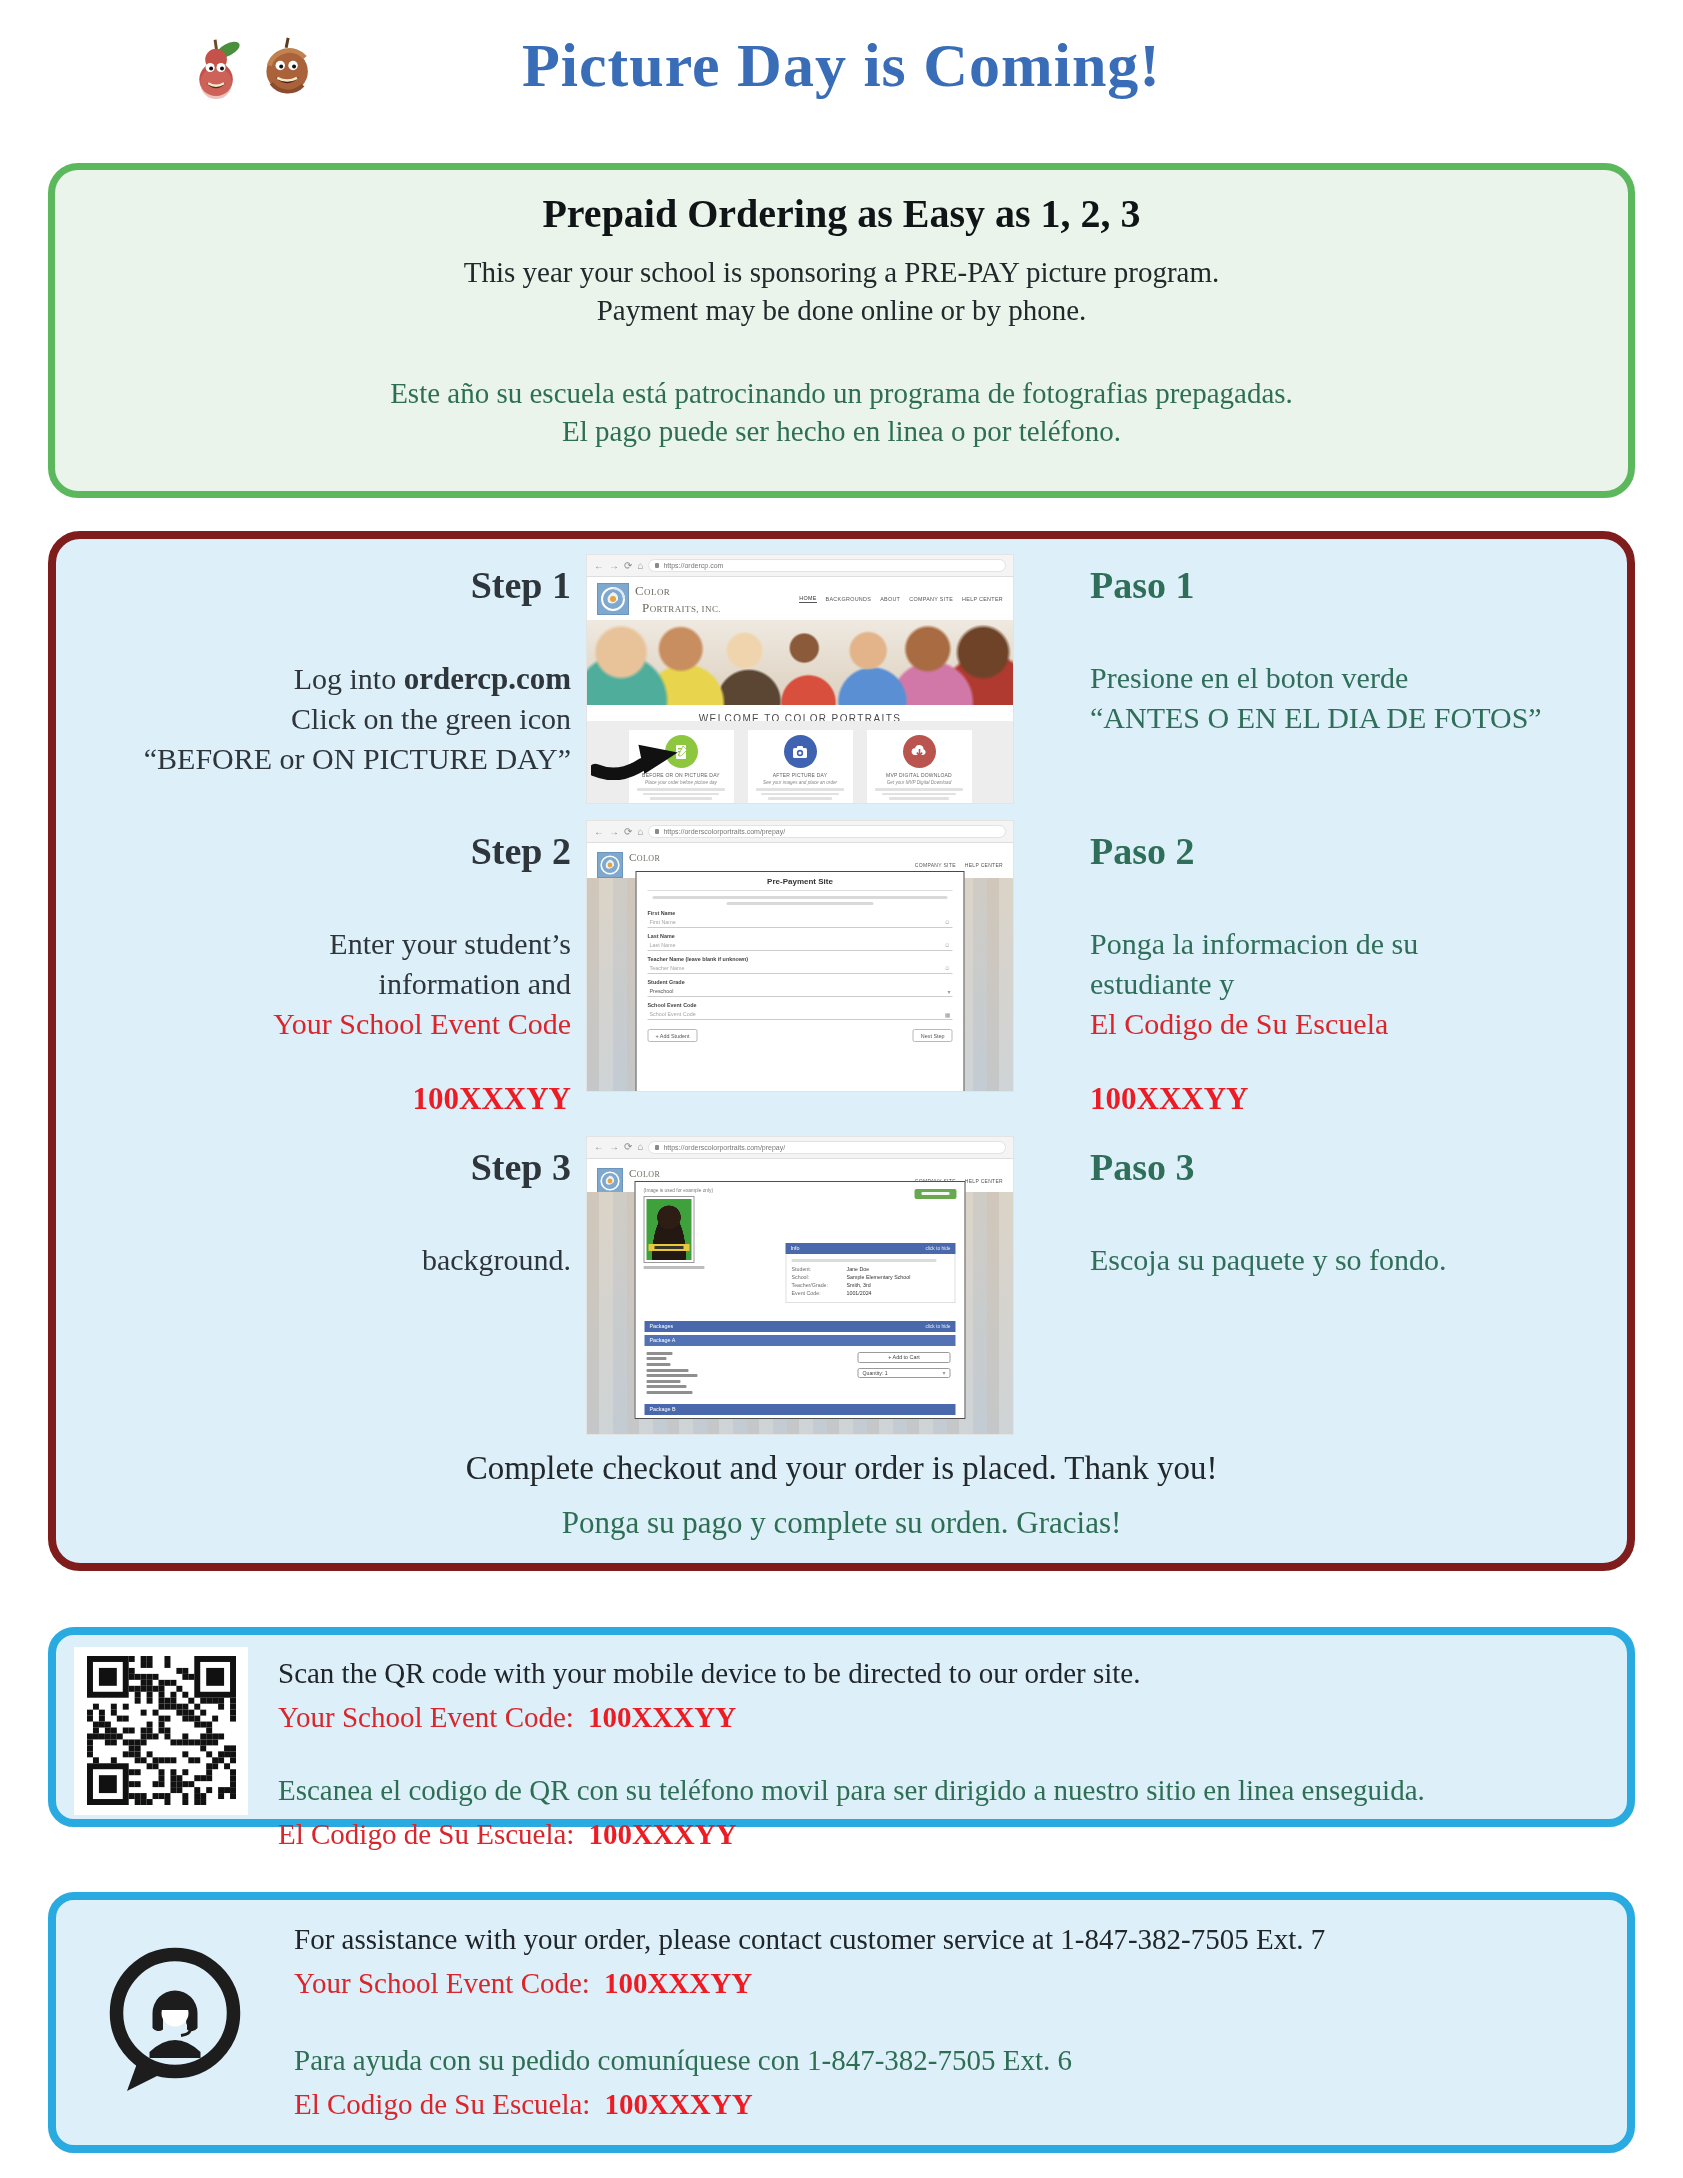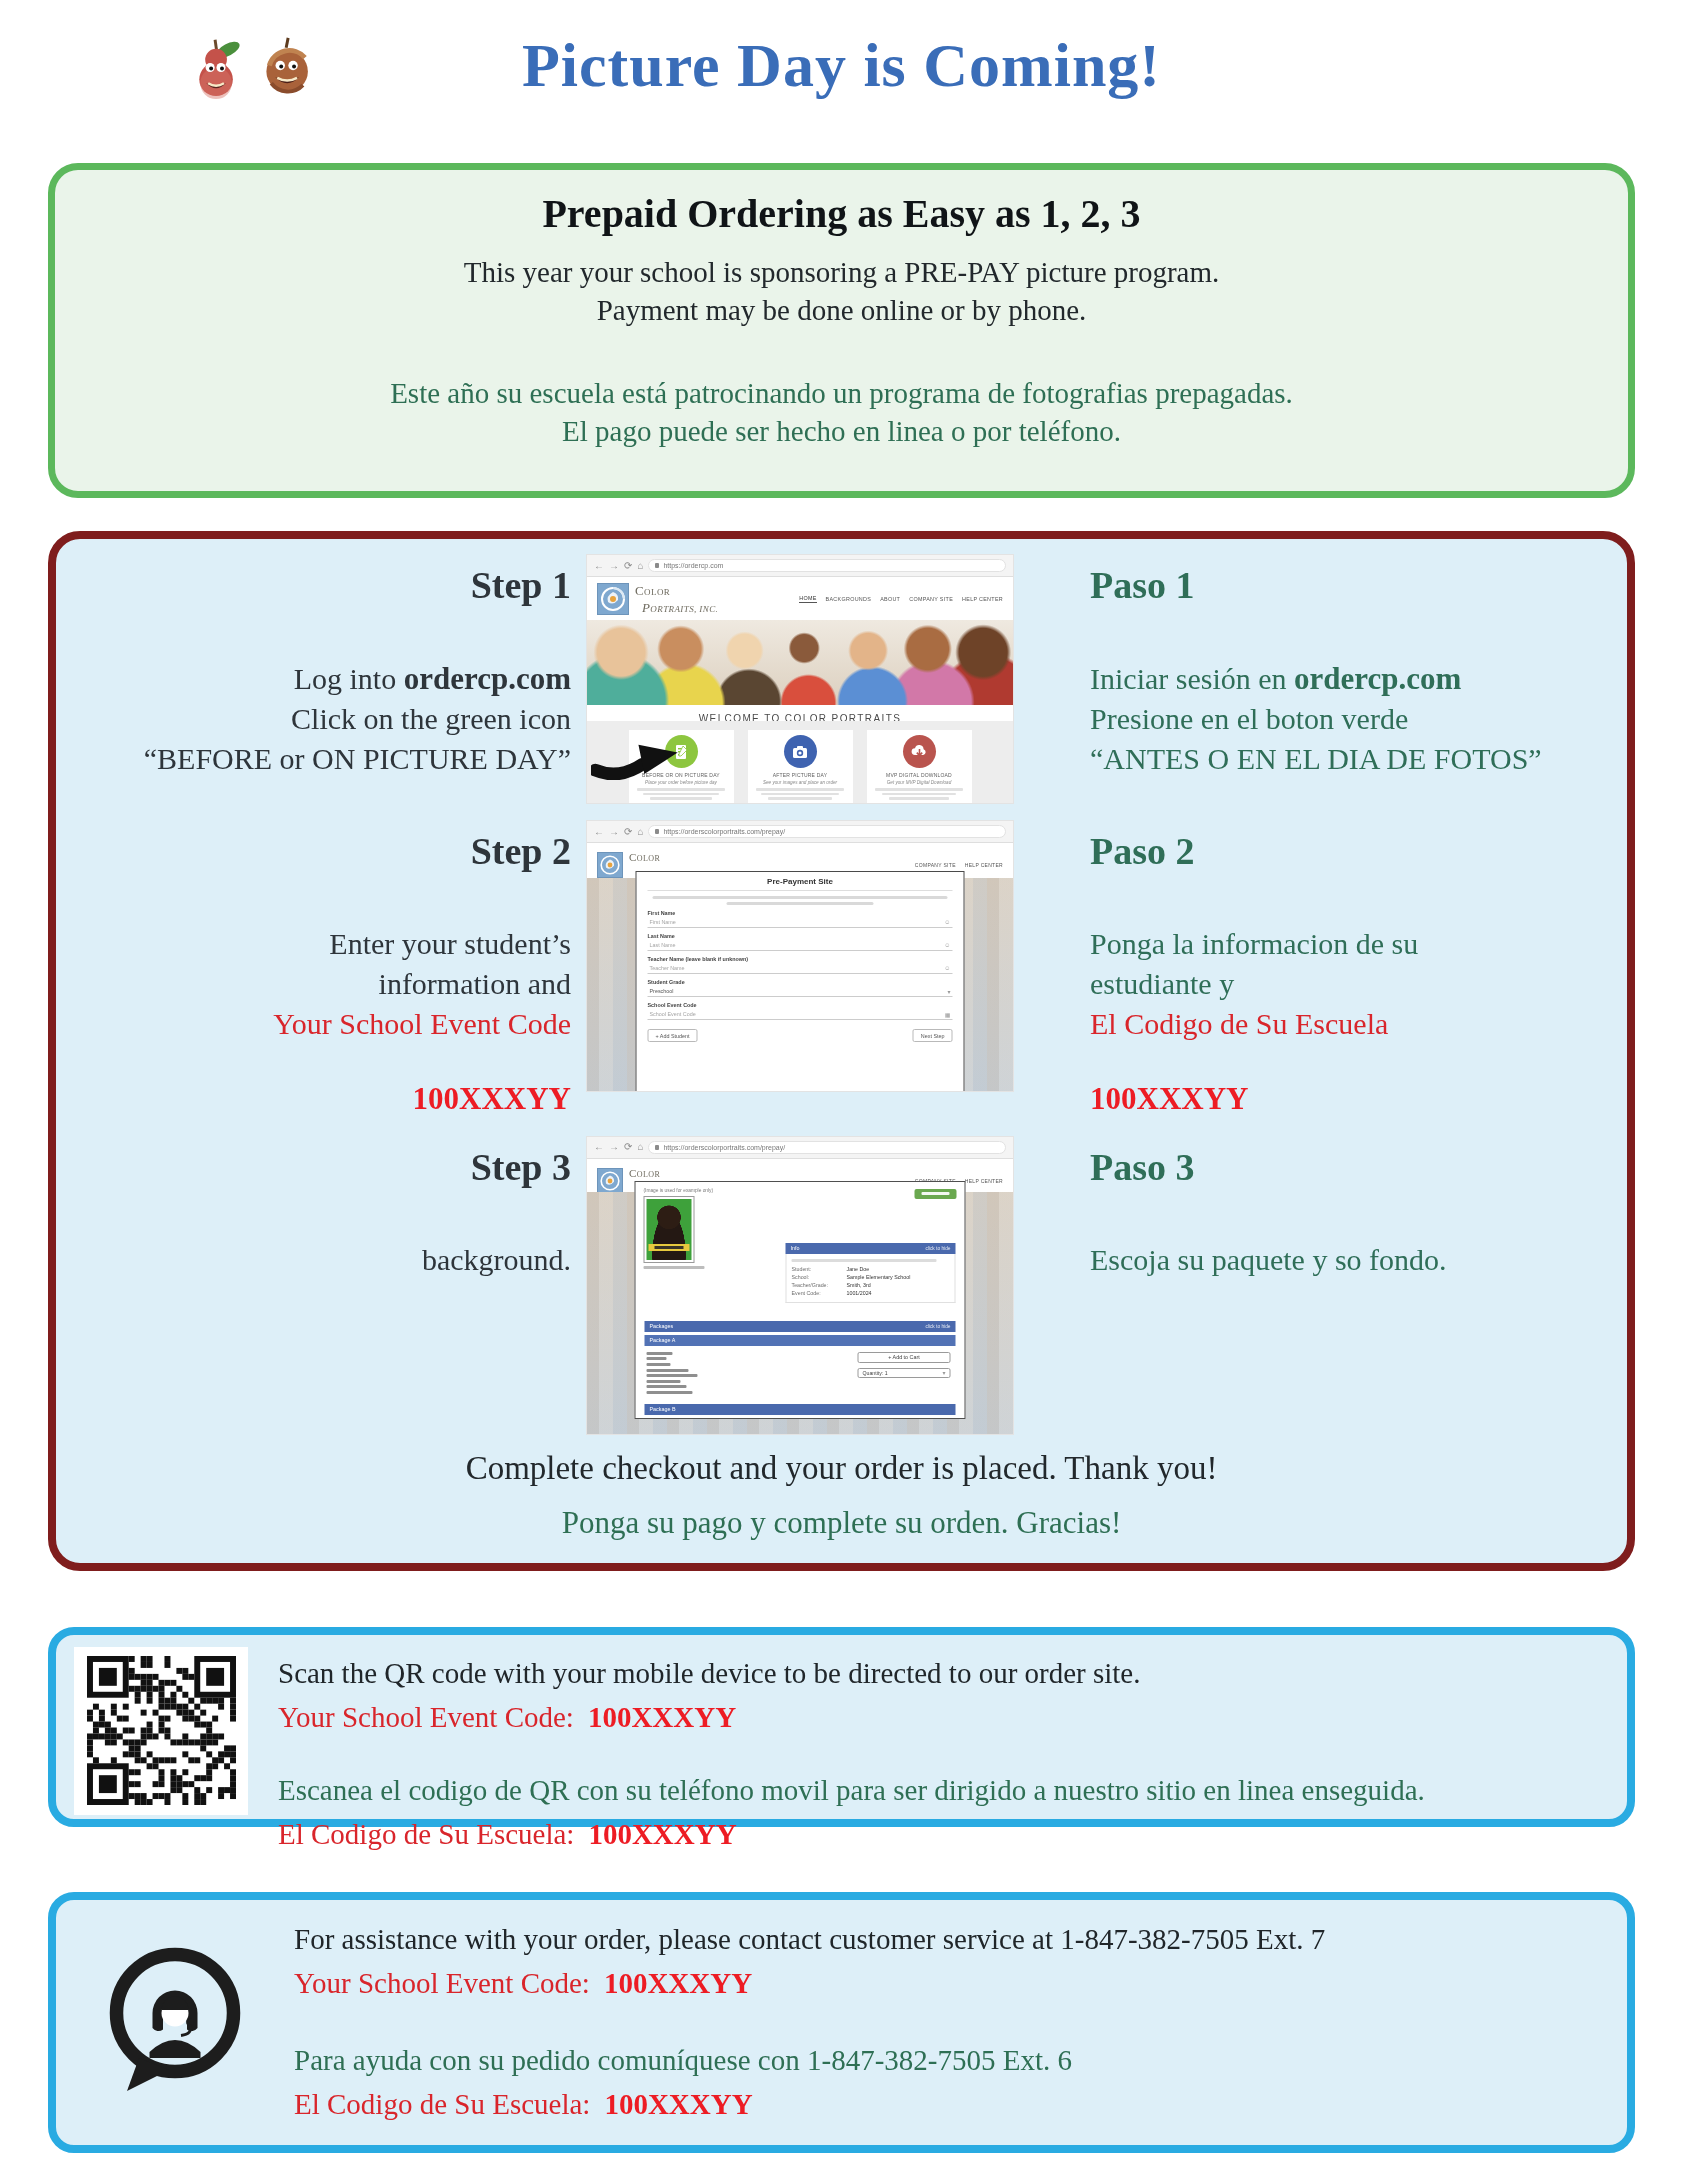--- a/index.html
+++ b/index.html
@@ -62,21 +62,21 @@
   .shot1 { height:248px; } .shot2 { height:270px; } .shot3 { height:297px; }
   .chrome { height:22px; background:#f4f4f4; border-bottom:1px solid #dedede; display:flex; align-items:center; gap:5px; padding:0 7px; }
   .nav-glyph { font-size:10px; color:#8b8b8b; line-height:1; }
   .urlbar { flex:1; height:13px; background:#fff; border:1px solid #e2e2e2; border-radius:7px; display:flex; align-items:center; gap:4px; padding:0 6px; }
   .lock-dot { width:4px; height:5px; background:#8b8b8b; border-radius:1px; flex:none; }
   .url-text { font-size:7px; color:#777; white-space:nowrap; }
   .site-head { display:flex; align-items:center; padding:5px 10px 4px; background:#fff; }
   .logo-sq { width:32px; height:32px; background:#7fa8cf; border:1px solid #6d94ba; flex:none; }
   .brand { margin-left:6px; color:#6e6a5e; font-family:"Liberation Serif", serif; line-height:1.05; letter-spacing:0.4px; }
   .brand .big { font-size:13px; } .brand .sm { font-size:9px; }
-  .brand .row2 { margin-left:7px;font-style:italic; }
+  .brand .row2 { margin-left:7px; }
   .site-nav { margin-left:auto; display:flex; gap:9px; font-size:5.4px; color:#555; letter-spacing:0.3px; align-items:center; }
   .nav-active { border-bottom:1.5px solid #555; padding-bottom:1px; color:#333; }
   .gray-bar { background:#d9d9d9; border-radius:2px; }
   
   .hero {
     height:85px;
     background:
       radial-gradient(circle at 8% 38%, #e8c39a 0 6%, transparent 7%),
       radial-gradient(circle at 22% 34%, #c98e5f 0 6%, transparent 7%),
       radial-gradient(circle at 37% 36%, #f0d4ae 0 6%, transparent 7%),
@@ -307,21 +307,20 @@
           <svg width="91" height="51" viewBox="0 0 92 52">
             <path d="M4 42 Q28 52 52 36" stroke="#111" stroke-width="13" fill="none" stroke-linecap="round"></path>
             <polygon points="48,16 88,24 54,46" fill="#111"></polygon>
           </svg>
         </div>
       </div>
     </div>
     <div class="cell-right">
       <div class="paso-heading">Paso 1</div>
       <div class="step-body">
-        <div><span>Iniciar sesión en </span><span class="site-bold">ordercp.com</span></div>
         <div>Presione en el boton verde</div>
         <div>“ANTES O EN EL DIA DE FOTOS”</div>
       </div>
     </div>
   </div>
 
   <div class="step-row">
     <div class="cell-left">
       <div class="step-heading">Step 2</div>
       <div class="step-body">

